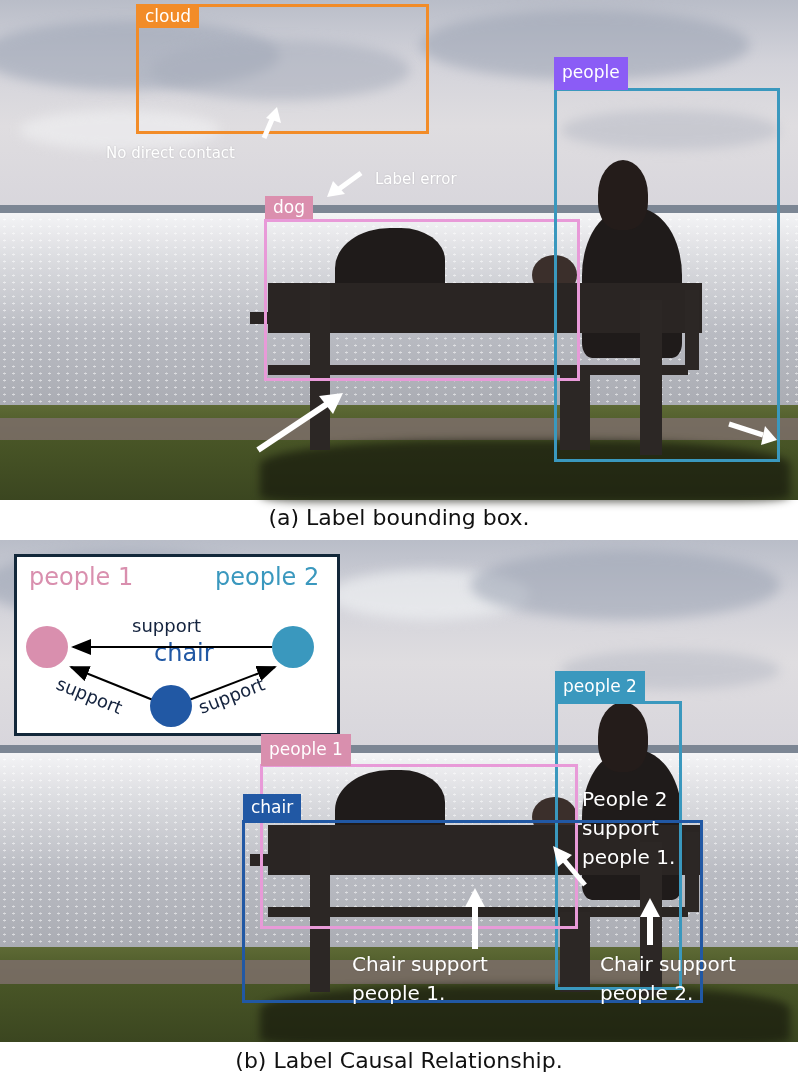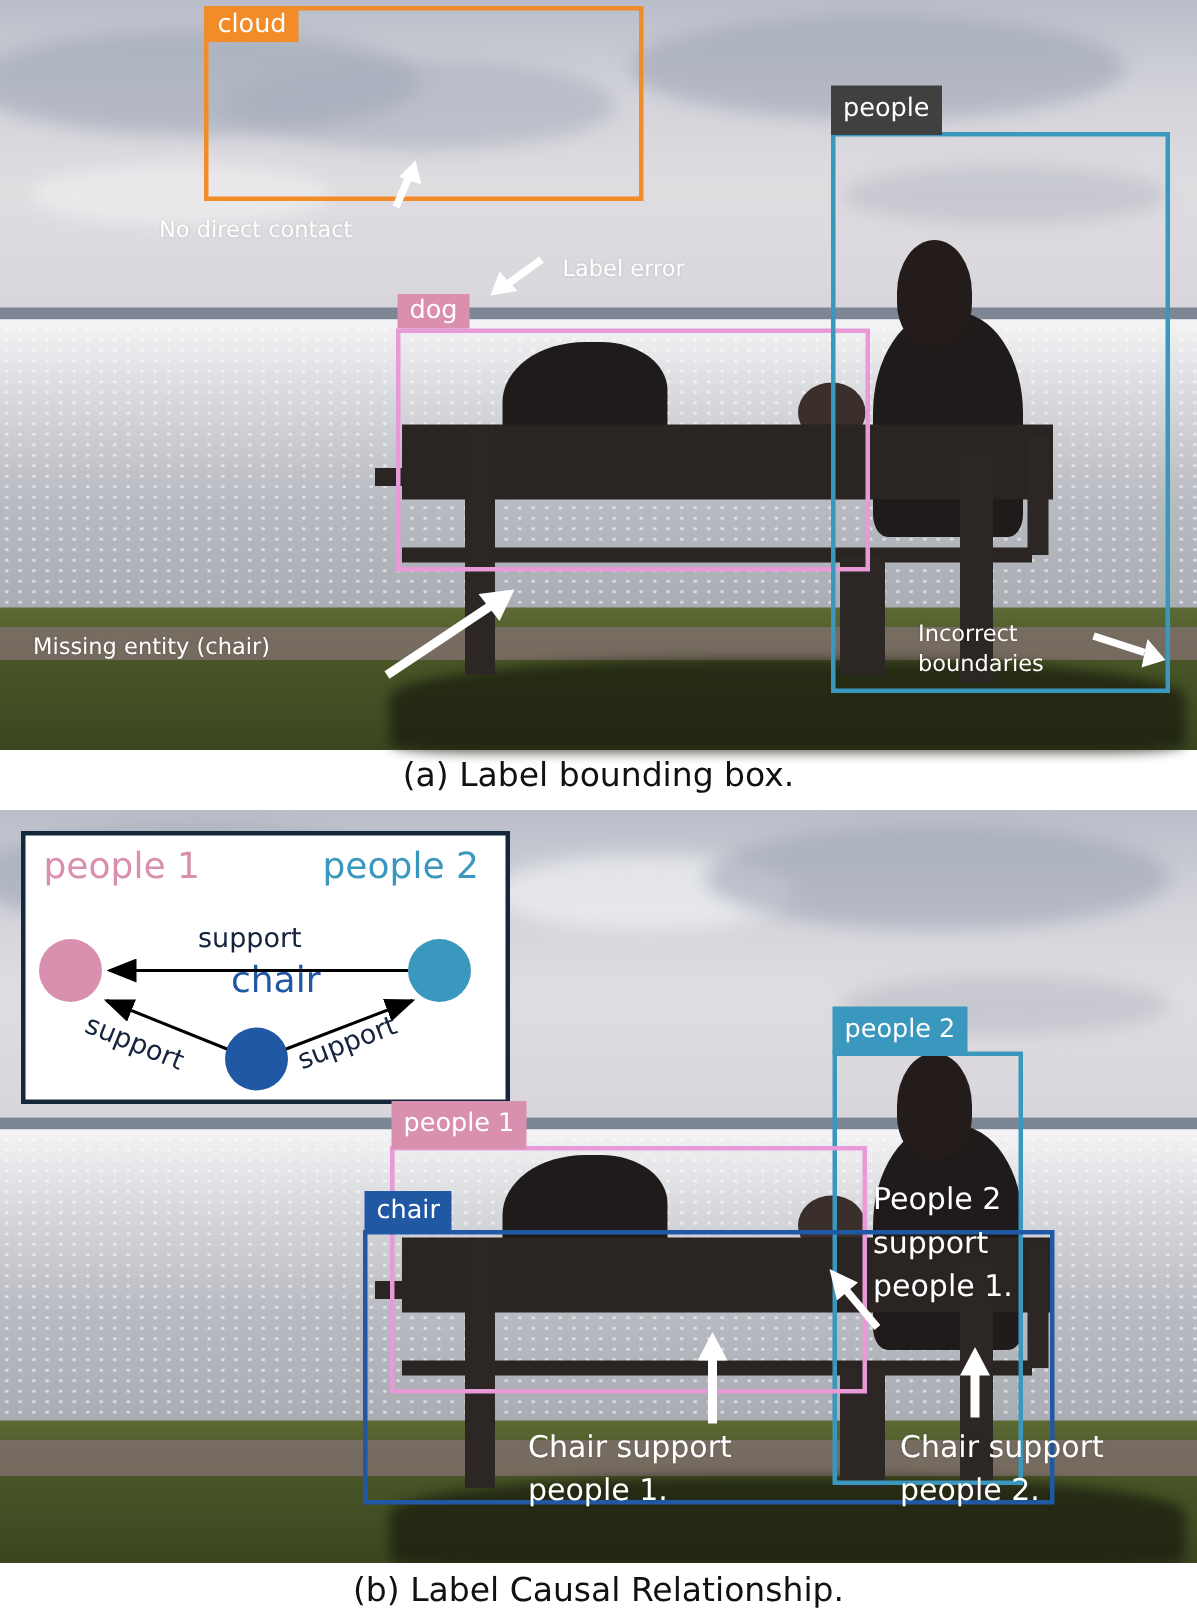--- a/index.html
+++ b/index.html
@@ -82,42 +82,39 @@
   <div class="bench-leg" style="left:640px;top:300px;width:22px;height:155px;"></div>
   <div class="bench-leg" style="left:685px;top:290px;width:14px;height:80px;"></div>
 
   <div class="bbox" style="left:136px;top:4px;width:293px;height:130px;border-width:3px;border-color:#f28c28;"></div>
   <div class="tag" style="left:137px;top:5px;background:#f28c28;">cloud</div>
 
   <div class="bbox" style="left:264px;top:219px;width:316px;height:162px;border-width:3px;border-color:#e89ad8;"></div>
   <div class="tag" style="left:265px;top:196px;background:#db8fae;">dog</div>
 
   <div class="bbox" style="left:554px;top:88px;width:226px;height:374px;border-width:3px;border-color:#3a98be;"></div>
-  <div class="tag" style="left:554px;top:57px;height:33px;line-height:31px;background:#404040;">people</div>
+  <div class="tag" style="left:554px;top:57px;height:33px;line-height:31px;background:#8b5cf6;">people</div>
 
   <div class="note" style="left:106px;top:142px;">No direct contact</div>
   <svg class="arrow" style="left:255px;top:105px;" width="30" height="36">
     <line x1="9" y1="33" x2="18" y2="12" stroke="#fff" stroke-width="5"></line>
     <polygon points="22,2 26,18 11,13" fill="#fff"></polygon>
   </svg>
 
   <div class="note" style="left:375px;top:168px;text-align:center;">Label error</div>
   <svg class="arrow" style="left:325px;top:170px;" width="40" height="30">
     <line x1="36" y1="3" x2="14" y2="19" stroke="#fff" stroke-width="5"></line>
     <polygon points="2,27 8,11 20,24" fill="#fff"></polygon>
   </svg>
 
-  <div class="note" style="left:22px;top:420px;">Missing entity (chair)</div>
   <svg class="arrow" style="left:255px;top:390px;" width="90" height="64">
     <line x1="3" y1="60" x2="72" y2="14" stroke="#fff" stroke-width="6"></line>
     <polygon points="88,3 78,24 64,6" fill="#fff"></polygon>
   </svg>
 
-  <div class="note multi" style="left:612px;top:412px;line-height:20px;">Incorrect
-boundaries</div>
   <svg class="arrow" style="left:727px;top:418px;" width="52" height="28">
     <line x1="2" y1="6" x2="36" y2="17" stroke="#fff" stroke-width="5"></line>
     <polygon points="50,22 34,27 38,8" fill="#fff"></polygon>
   </svg>
 </div>
 
 <div class="caption" style="top:505px;">(a) Label bounding box.</div>
 
 <div id="panel-b" class="panel">
   <div class="sky" style="height:205px;"></div>

